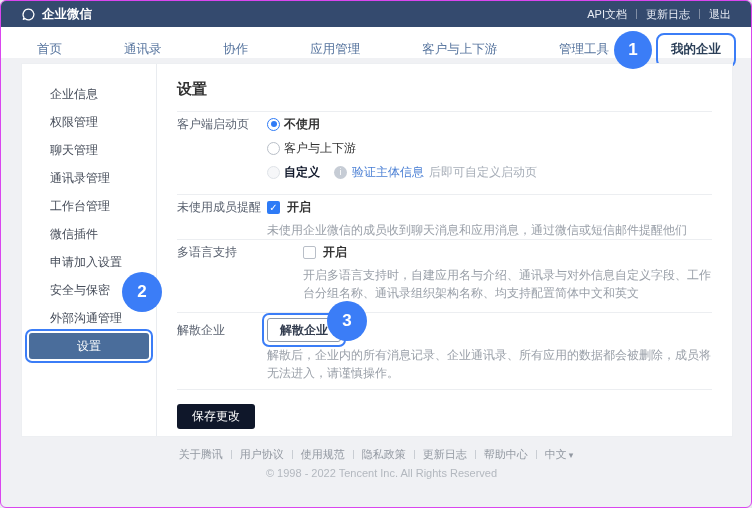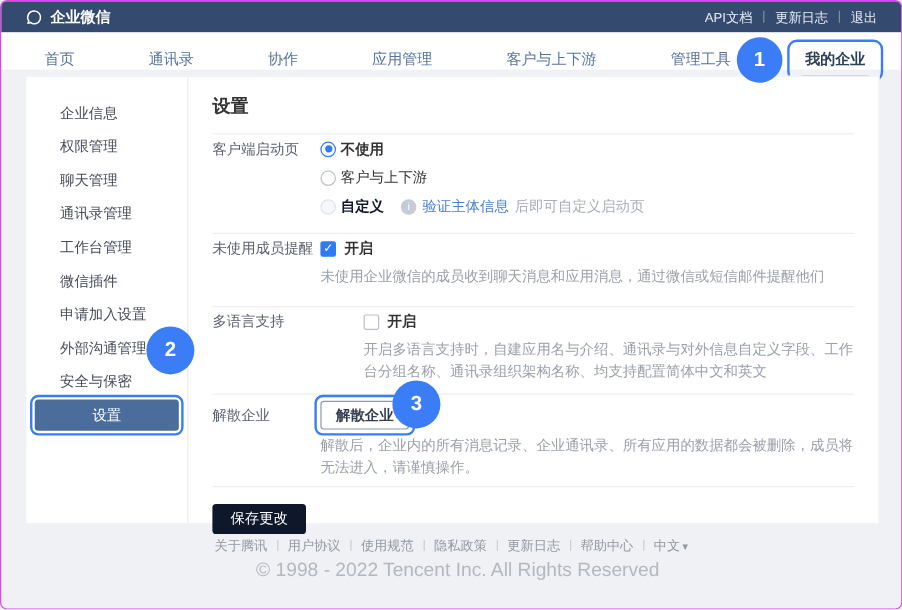--- a/index.html
+++ b/index.html
@@ -76,21 +76,21 @@
   .info-icon { width: 13px; height: 13px; border-radius: 50%; background: #C6CCD5; color: #fff; font-size: 9px; line-height: 13px; text-align: center; flex: none; }
   .hint-link { color: #4A7FD4; cursor: pointer; }
 
   .toggle-line { display: flex; align-items: center; gap: 7px; height: 24px; font-size: 12px; font-weight: 700; color: #333; }
   .checkbox { width: 13px; height: 13px; border-radius: 2px; flex: none; }
   .checkbox.checked { background: #2E7BF6; color: #fff; font-size: 10px; line-height: 13px; text-align: center; font-weight: 700; }
   .checkbox.unchecked { border: 1px solid #B9BFC8; background: #fff; }
   .desc { font-size: 12px; color: #9AA0A9; line-height: 18px; margin-top: 2px; max-width: 458px; }
 
   .row-launch { padding-bottom: 10px; }
-  .row-reminder { padding-bottom: 16px; }
+  .row-reminder { }
   .row-multilang { padding-bottom: 10px; gap: 36px; }
   .row-disband { padding-bottom: 7px; }
 
   .disband-wrap { position: relative; display: inline-block; margin-top: 5px; }
   .disband-btn {
     font-family: inherit; font-size: 12px; font-weight: 700; color: #333D4F;
     background: #fff; border: 1px solid #8E99A9; border-radius: 3px;
     height: 24px; padding: 0 12px; cursor: pointer;
   }
   .disband-ann-box { position: absolute; left: -5px; right: -5px; top: -5px; bottom: -5px; border: 2px solid #3B7DF7; border-radius: 7px; pointer-events: none; }
@@ -105,21 +105,21 @@
     font-family: inherit; margin-top: 14px; font-size: 12px; color: #fff;
     background: #0f172a; border: none; border-radius: 3px; height: 25px; padding: 0 15px; cursor: pointer;
   }
 
   
   .footer { position: absolute; left: 0; right: 0; top: 446px; text-align: center; }
   .footer-links { display: flex; justify-content: center; align-items: center; gap: 0; font-size: 11px; color: #9298A1; }
   .footer-links span[data-interactable="true"] { cursor: pointer; padding: 0 8px; }
   .footer-links .fsep { width: 1px; height: 9px; background: #C9CDD3; }
   .lang-caret { font-size: 9px; color: #9298A1; margin-left: 2px; }
-  .copyright { margin-top: 5px; font-size: 16px; color: #B3B8BF; padding-left: 11px; }
+  .copyright { margin-top: 5px; font-size: 11px; color: #B3B8BF; padding-left: 11px; }
 
   
   .ann-circle-2 {
     position: absolute; left: 121px; top: 271px; width: 40px; height: 40px;
     border-radius: 50%; background: #3B7DF7; color: #fff; font-size: 17px; font-weight: 700;
     display: flex; align-items: center; justify-content: center; pointer-events: none; z-index: 6;
   }
 </style>
 </head>
 <body>
@@ -161,22 +161,22 @@
   <div class="card" data-interactable="false">
 
     <div class="sidebar" data-interactable="false">
       <div class="side-item" data-interactable="true">企业信息</div>
       <div class="side-item" data-interactable="true">权限管理</div>
       <div class="side-item" data-interactable="true">聊天管理</div>
       <div class="side-item" data-interactable="true">通讯录管理</div>
       <div class="side-item" data-interactable="true">工作台管理</div>
       <div class="side-item" data-interactable="true">微信插件</div>
       <div class="side-item" data-interactable="true">申请加入设置</div>
+      <div class="side-item" data-interactable="true">安全与保密</div>
       <div class="side-item" data-interactable="true">外部沟通管理</div>
-      <div class="side-item" data-interactable="true">安全与保密</div>
       <div class="side-item active" data-interactable="true">
         <span data-interactable="false">设置</span>
         <span class="side-ann-box" data-interactable="false"></span>
       </div>
     </div>
 
     <div class="content" data-interactable="false">
       <div class="content-title" data-interactable="false">设置</div>
 
       

